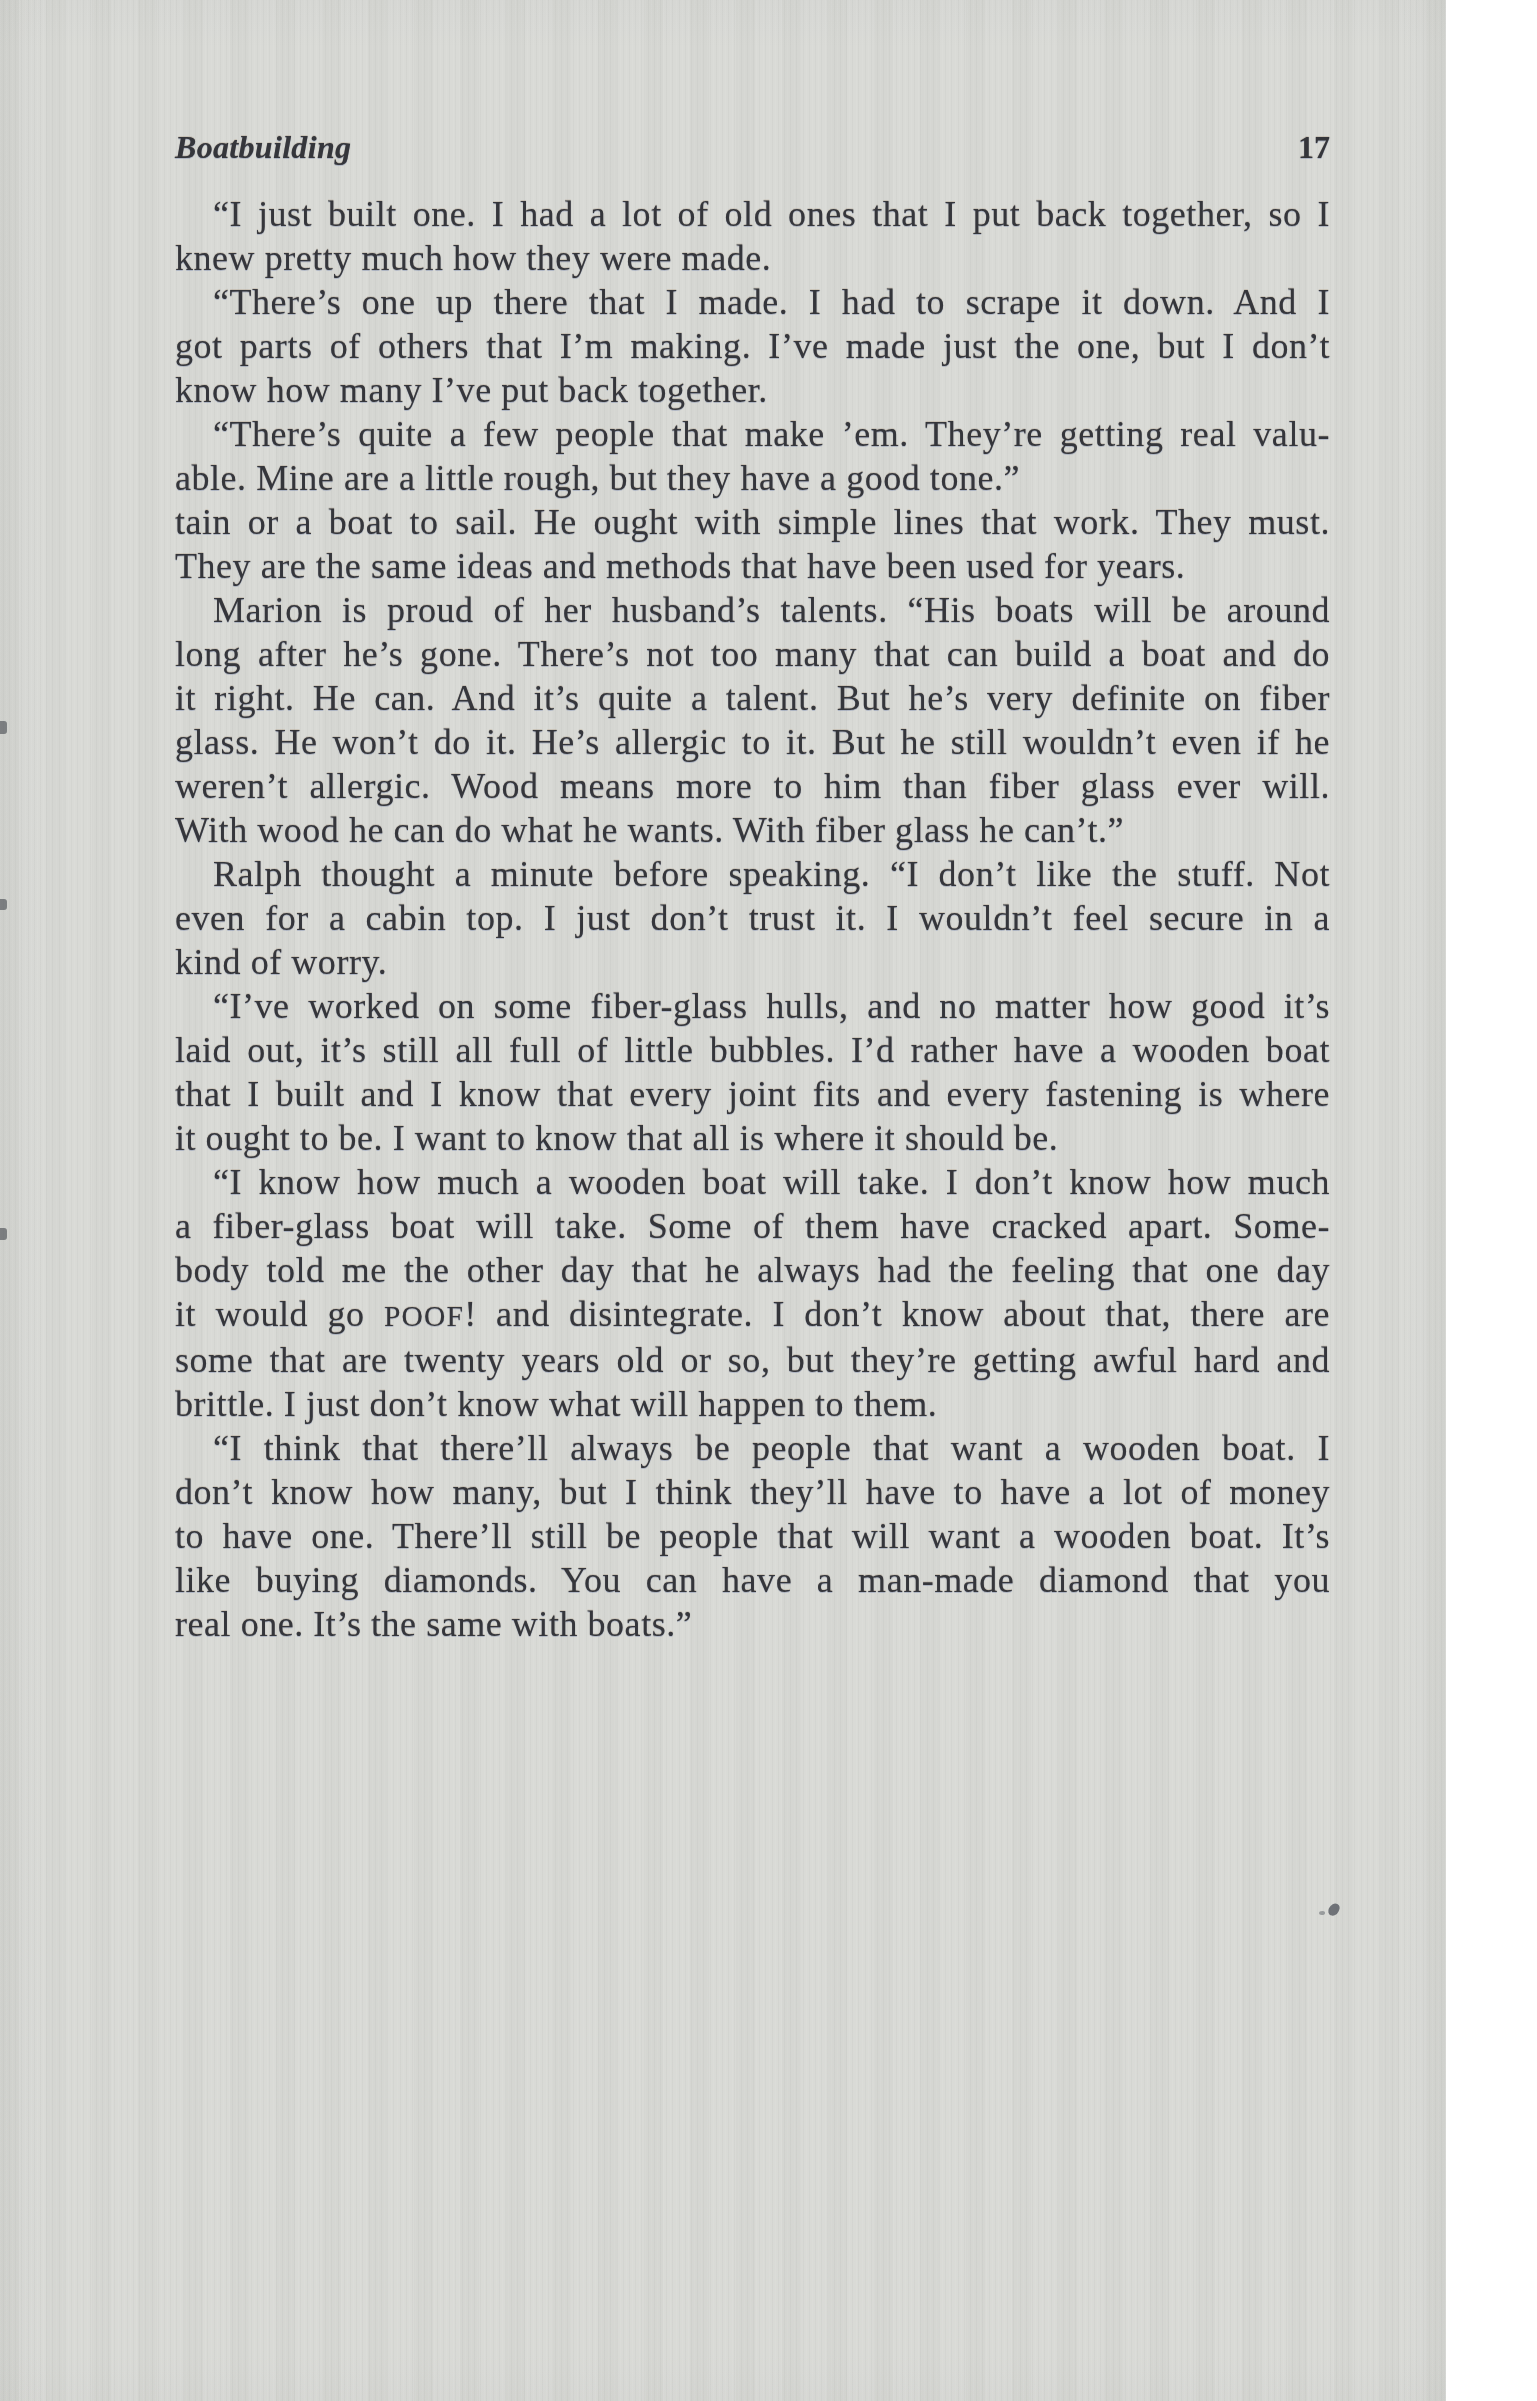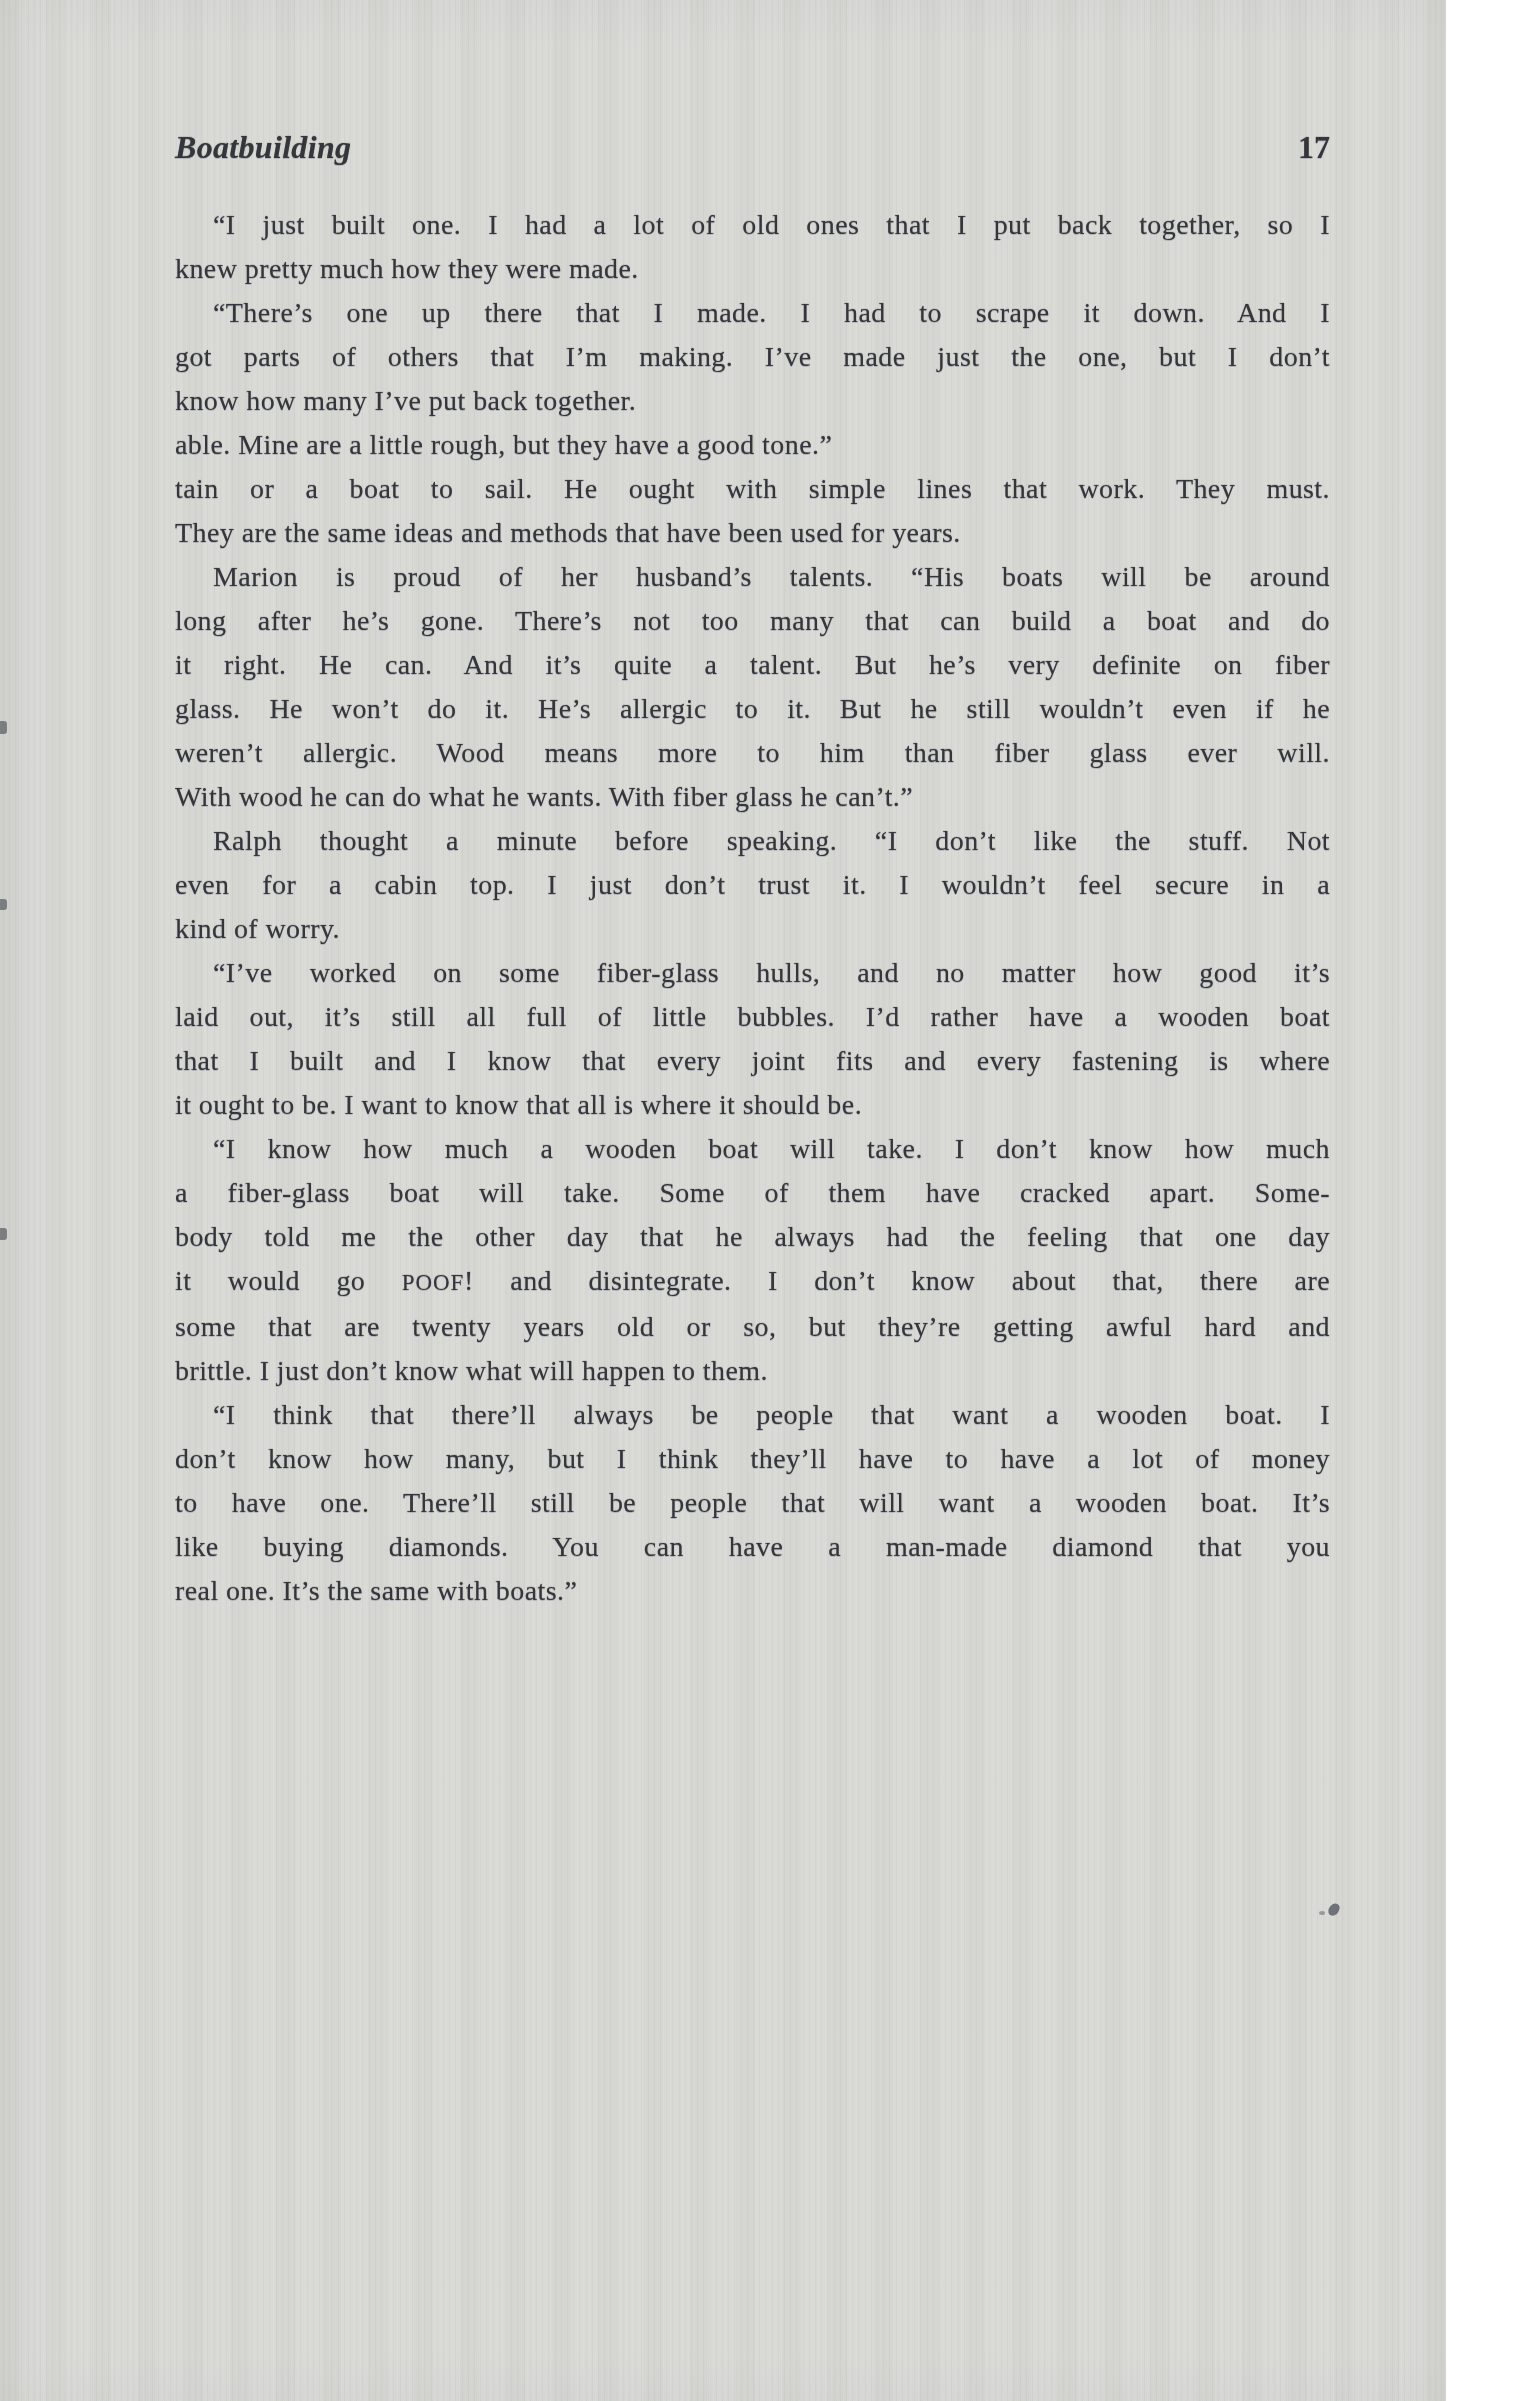--- a/index.html
+++ b/index.html
@@ -40,22 +40,22 @@
     line-height: 36px;
     text-shadow: 0 1.4px 0.5px rgba(90,110,170,0.28), 0 -1px 0.5px rgba(160,120,70,0.16), 0 0 1px rgba(45,46,55,0.35);
   }
   .running-title {
     font-style: italic;
     font-weight: 600;
     letter-spacing: 0.01em;
   }
   .page-number { font-weight: 700; }
   .body-text {
-    margin-top: 38px;
-    font-size: 28px;
+    margin-top: 27px;
+    font-size: 36px;
     line-height: 44px;
     letter-spacing: 0.015em;
     text-shadow: 0 1.4px 0.5px rgba(90,110,170,0.28), 0 -1px 0.5px rgba(160,120,70,0.16), 0 0 1px rgba(45,46,55,0.35);
   }
   .para { margin: 0; }
   .line { white-space: normal; }
   .line.justify { text-align: justify; text-align-last: justify; }
   .line.first { text-indent: 38px; }
   .sc { font-size: 0.82em; letter-spacing: 0.04em; }
   .ink-speck {
@@ -89,20 +89,21 @@
         <div class="para">
           <div class="line first justify">“I just built one. I had a lot of old ones that I put back together, so I</div>
           <div class="line">knew pretty much how they were made.</div>
         </div>
         <div class="para">
           <div class="line first justify">“There’s one up there that I made. I had to scrape it down. And I</div>
           <div class="line justify">got parts of others that I’m making. I’ve made just the one, but I don’t</div>
           <div class="line">know how many I’ve put back together.</div>
         </div>
         <div class="para">
+          <div class="line first justify">“There’s quite a few people that make ’em. They’re getting real valu-</div>
           <div class="line">able. Mine are a little rough, but they have a good tone.”</div>
         </div>
         <div class="para">
           <div class="line justify">tain or a boat to sail. He ought with simple lines that work. They must.</div>
           <div class="line">They are the same ideas and methods that have been used for years.</div>
         </div>
         <div class="para">
           <div class="line first justify">Marion is proud of her husband’s talents. “His boats will be around</div>
           <div class="line justify">long after he’s gone. There’s not too many that can build a boat and do</div>
           <div class="line justify">it right. He can. And it’s quite a talent. But he’s very definite on fiber</div>

